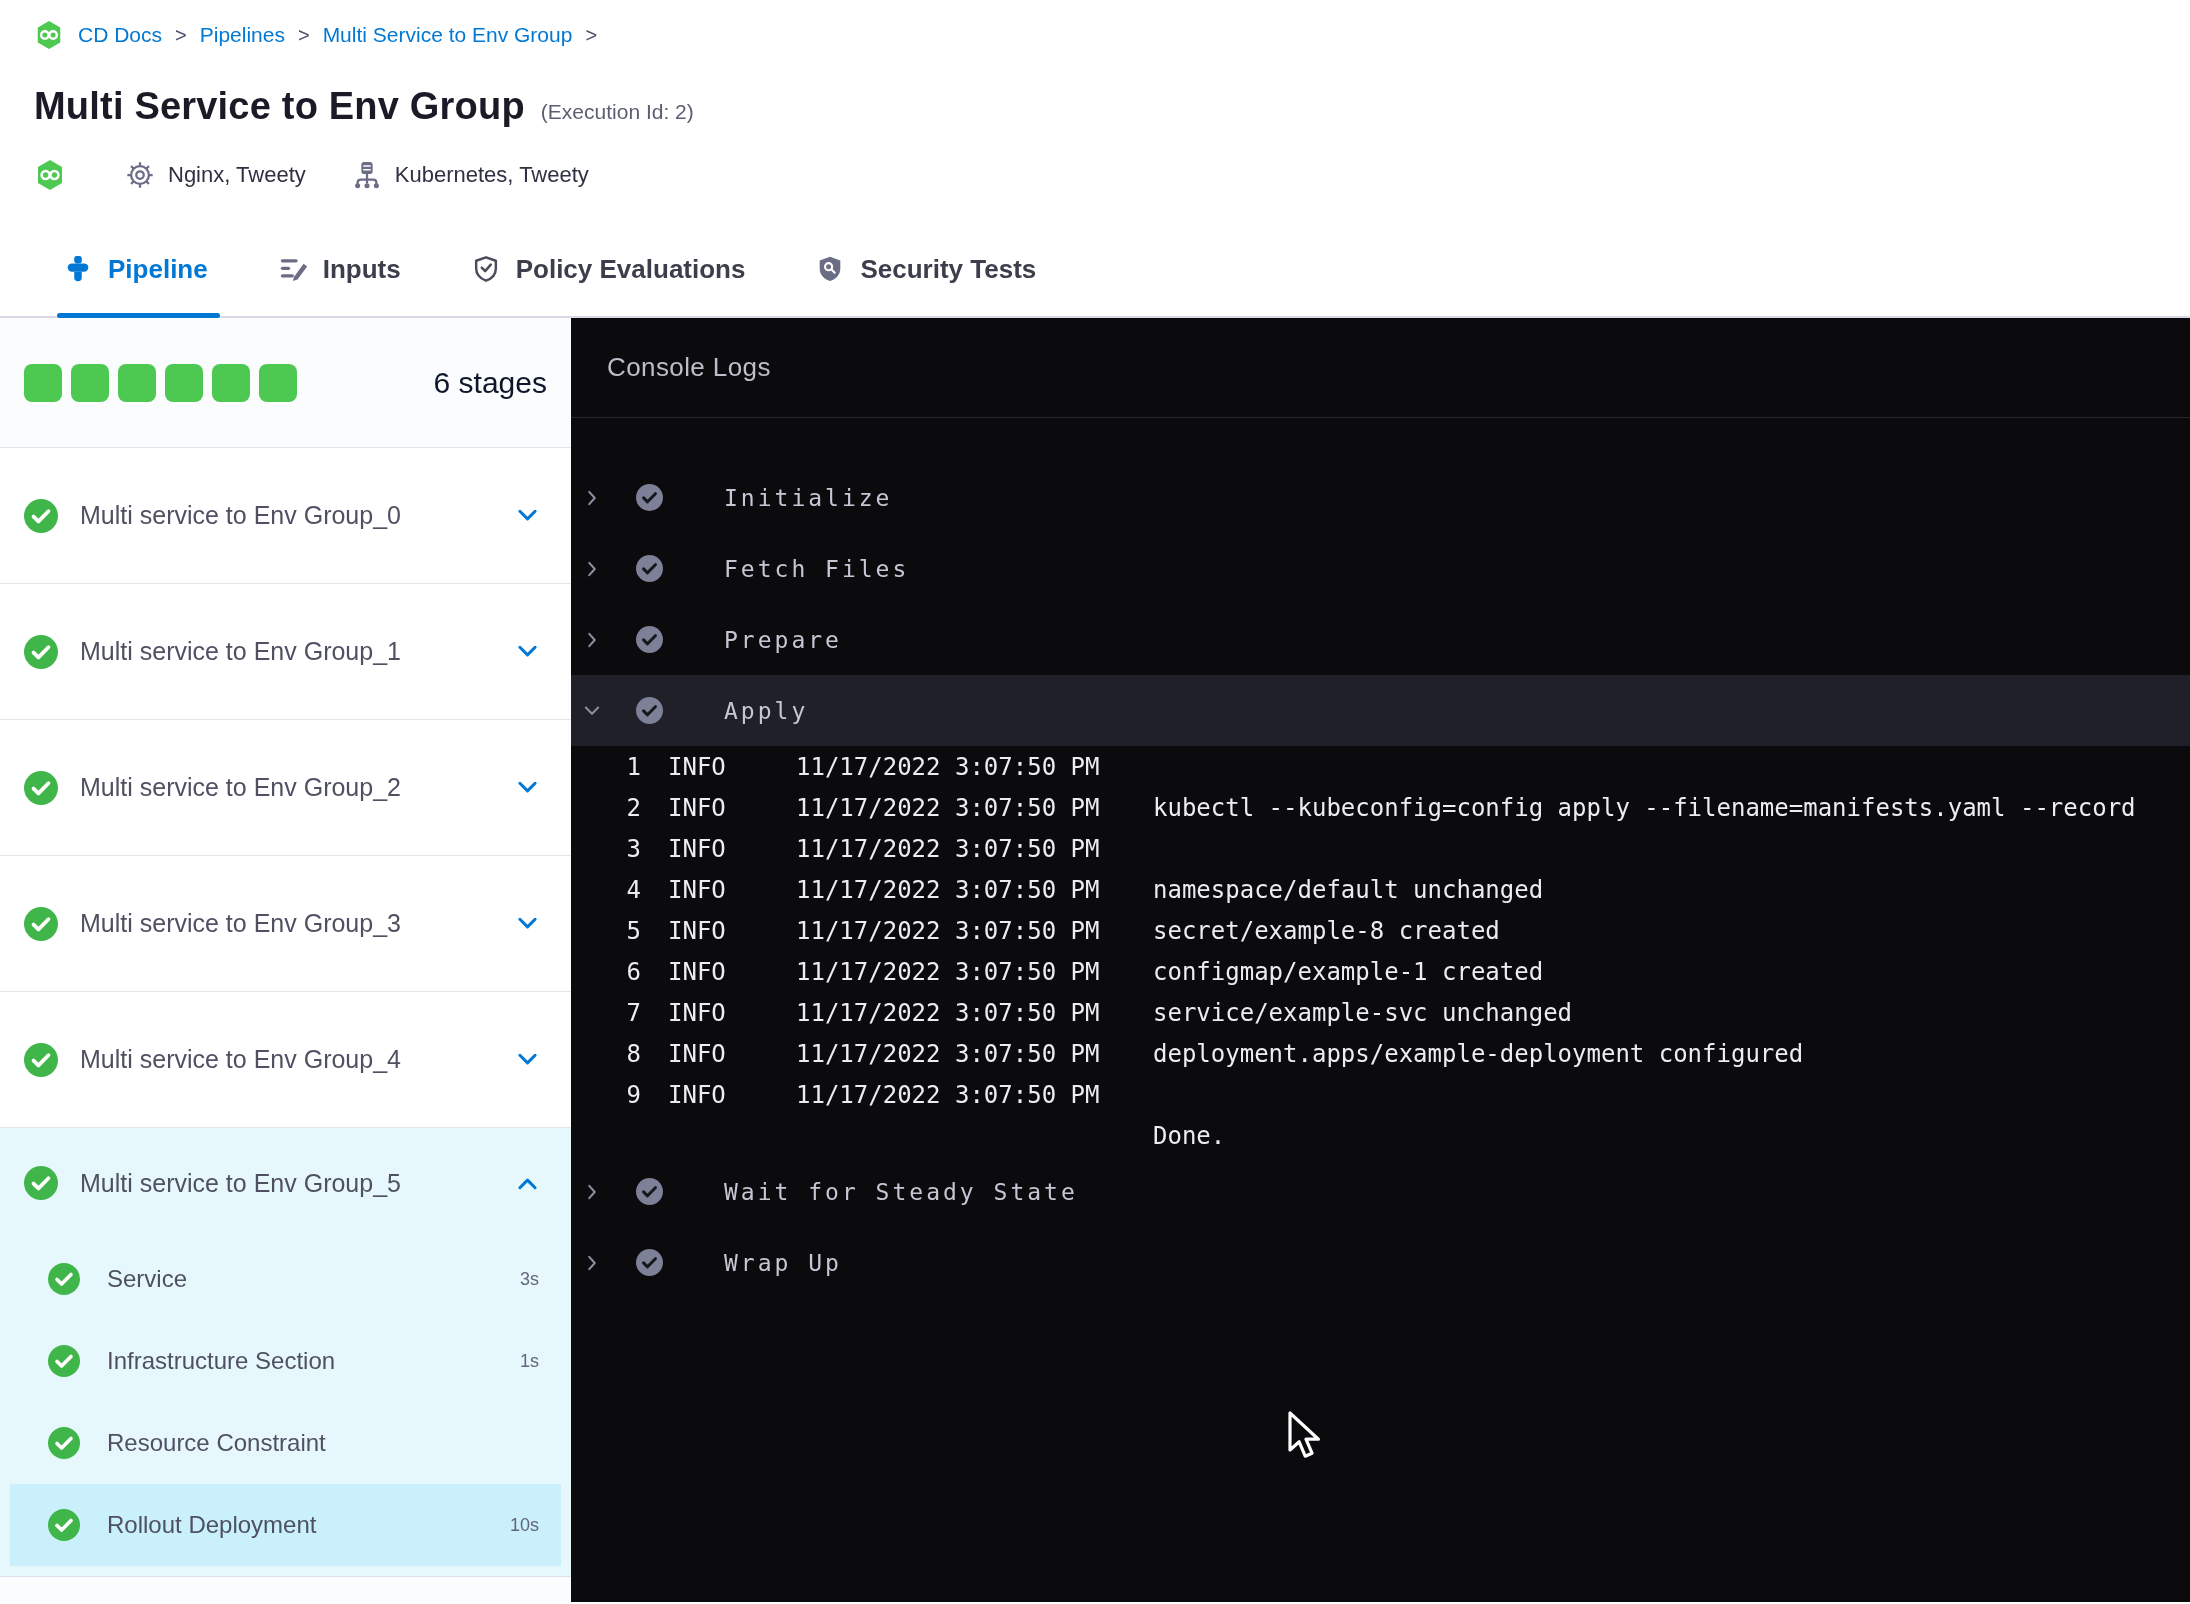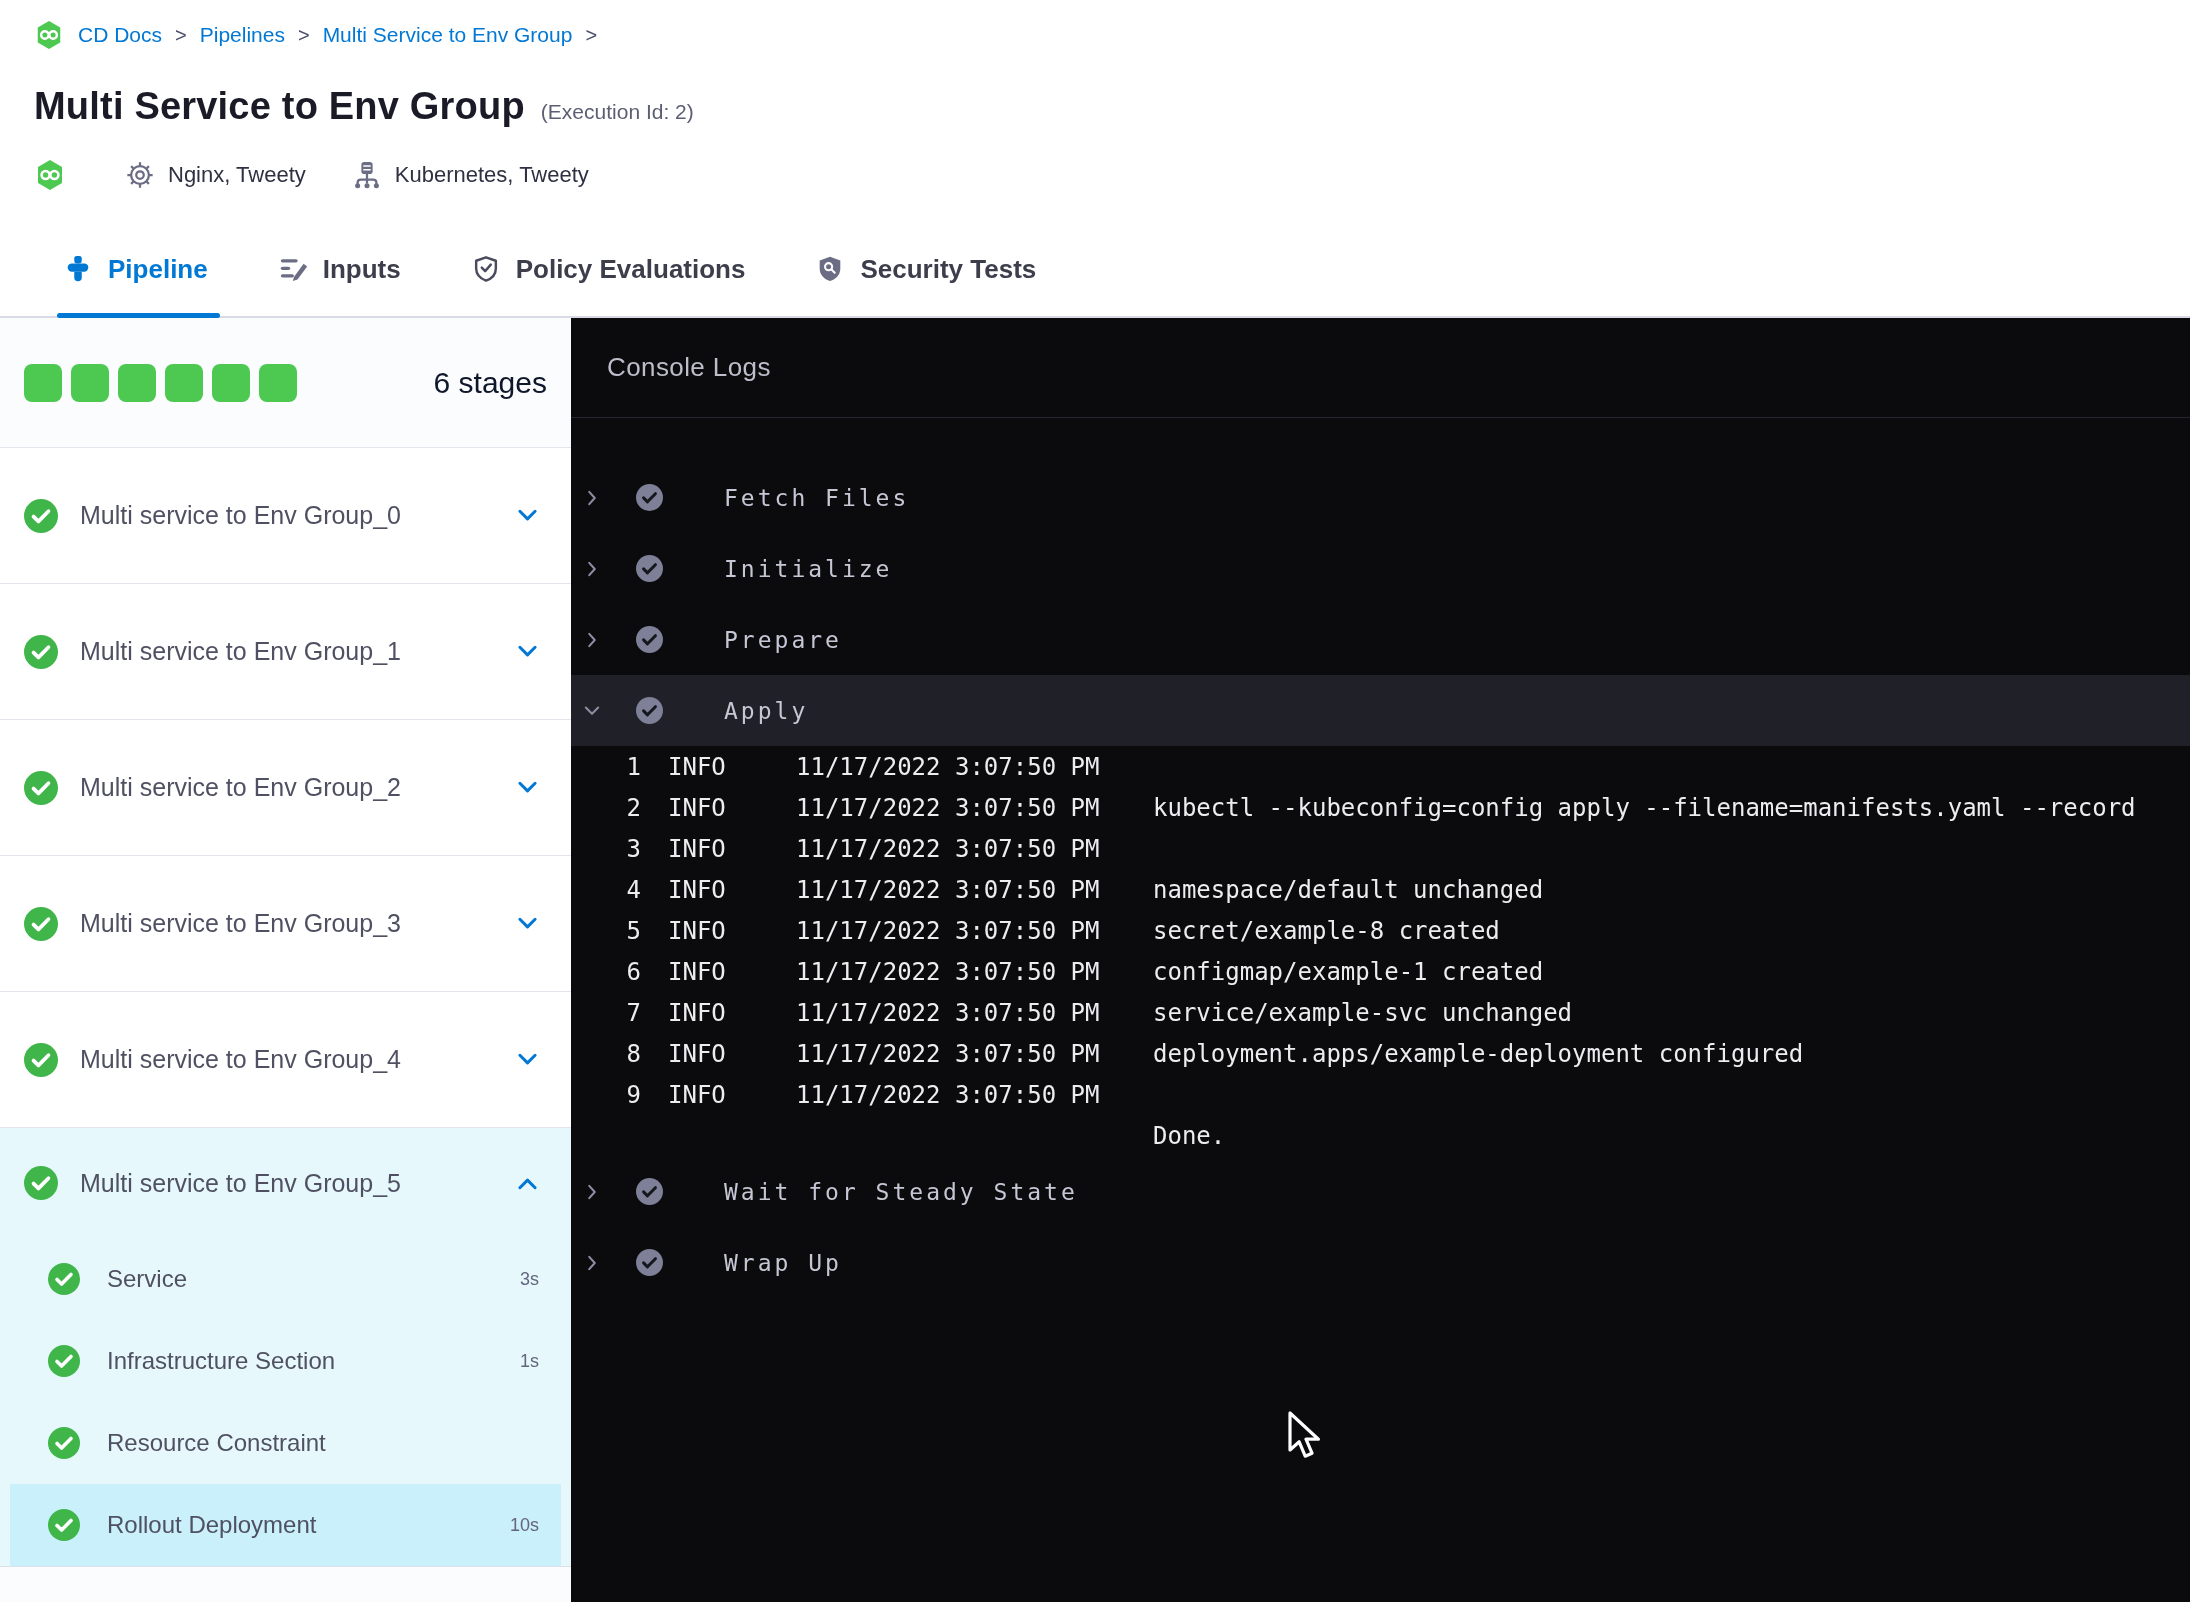--- a/index.html
+++ b/index.html
@@ -34,21 +34,21 @@
   .sidebar{width:571px;display:flex;flex-direction:column;background:#ffffff}
   .summary{height:130px;display:flex;align-items:center;padding:0 24px;border-bottom:1px solid #e3e4ec;background:#fbfcfe}
   .squares{display:flex;gap:9px}
   .square{width:38px;height:38px;border-radius:8px;background:#4dc952}
   .stage-count{margin-left:auto;font-size:30px;color:#0f172a}
   .stage-row{height:136px;display:flex;align-items:center;padding:0 30px 0 24px;
     border-bottom:1px solid #e3e4ec;cursor:pointer;background:#fff}
   .stage-check{display:flex;align-items:center}
   .stage-label{margin-left:22px;font-size:25px;color:#4f5162;flex:1;white-space:nowrap}
   .stage-chevron{display:flex;align-items:center;cursor:pointer}
-  .expanded-block{background:#e7f8fd;border-bottom:1px solid #dde0ea;}
+  .expanded-block{background:#e7f8fd;border-bottom:1px solid #dde0ea;padding-bottom:10px}
   .expanded-block .stage-row{background:transparent;border-bottom:none;height:110px}
   .step-row{height:82px;display:flex;align-items:center;padding:0 32px 0 48px;cursor:pointer}
   .step-row.selected{background:#c9f0fb;border-radius:0;margin:0 10px;padding:0 22px 0 38px}
   .step-check{display:flex;align-items:center}
   .step-label{margin-left:27px;font-size:24px;color:#4f5162;flex:1;white-space:nowrap}
   .step-duration{font-size:18px;color:#63667c}
   .sidebar-filler{flex:1;background:#fbfcfe}
 
   
   .console{flex:1;background:#0b0b0e;position:relative;overflow:hidden}
@@ -326,35 +326,35 @@
             <svg width="22" height="22" viewBox="0 0 32 32">
               <path d="M12 7 L20 16 L12 25" stroke="#8b8da1" stroke-width="3" fill="none" stroke-linecap="round" stroke-linejoin="round"></path>
             </svg>
           </span>
           <span class="cs-check">
             <svg width="27" height="27" viewBox="0 0 32 32">
  <circle cx="16" cy="16" r="16" fill="#7d8096"></circle>
  <path d="M9 16.5 l4.6 4.6 L23 11.5" stroke="#16171c" stroke-width="3.6" fill="none" stroke-linecap="round" stroke-linejoin="round"></path>
             </svg>
           </span>
+          <span class="cs-label">Initialize</span>
+        </div>
+        <div class="console-step">
+          <span class="cs-chevron">
+            <svg width="22" height="22" viewBox="0 0 32 32">
+              <path d="M12 7 L20 16 L12 25" stroke="#8b8da1" stroke-width="3" fill="none" stroke-linecap="round" stroke-linejoin="round"></path>
+            </svg>
+          </span>
+          <span class="cs-check">
+            <svg width="27" height="27" viewBox="0 0 32 32">
+ <circle cx="16" cy="16" r="16" fill="#7d8096"></circle>
+ <path d="M9 16.5 l4.6 4.6 L23 11.5" stroke="#16171c" stroke-width="3.6" fill="none" stroke-linecap="round" stroke-linejoin="round"></path>
+            </svg>
+          </span>
           <span class="cs-label">Fetch Files</span>
-        </div>
-        <div class="console-step">
-          <span class="cs-chevron">
-            <svg width="22" height="22" viewBox="0 0 32 32">
-              <path d="M12 7 L20 16 L12 25" stroke="#8b8da1" stroke-width="3" fill="none" stroke-linecap="round" stroke-linejoin="round"></path>
-            </svg>
-          </span>
-          <span class="cs-check">
-            <svg width="27" height="27" viewBox="0 0 32 32">
- <circle cx="16" cy="16" r="16" fill="#7d8096"></circle>
- <path d="M9 16.5 l4.6 4.6 L23 11.5" stroke="#16171c" stroke-width="3.6" fill="none" stroke-linecap="round" stroke-linejoin="round"></path>
-            </svg>
-          </span>
-          <span class="cs-label">Initialize</span>
         </div>
         <div class="console-step">
           <span class="cs-chevron">
             <svg width="22" height="22" viewBox="0 0 32 32">
               <path d="M12 7 L20 16 L12 25" stroke="#8b8da1" stroke-width="3" fill="none" stroke-linecap="round" stroke-linejoin="round"></path>
             </svg>
           </span>
           <span class="cs-check">
             <svg width="27" height="27" viewBox="0 0 32 32">
  <circle cx="16" cy="16" r="16" fill="#7d8096"></circle>

